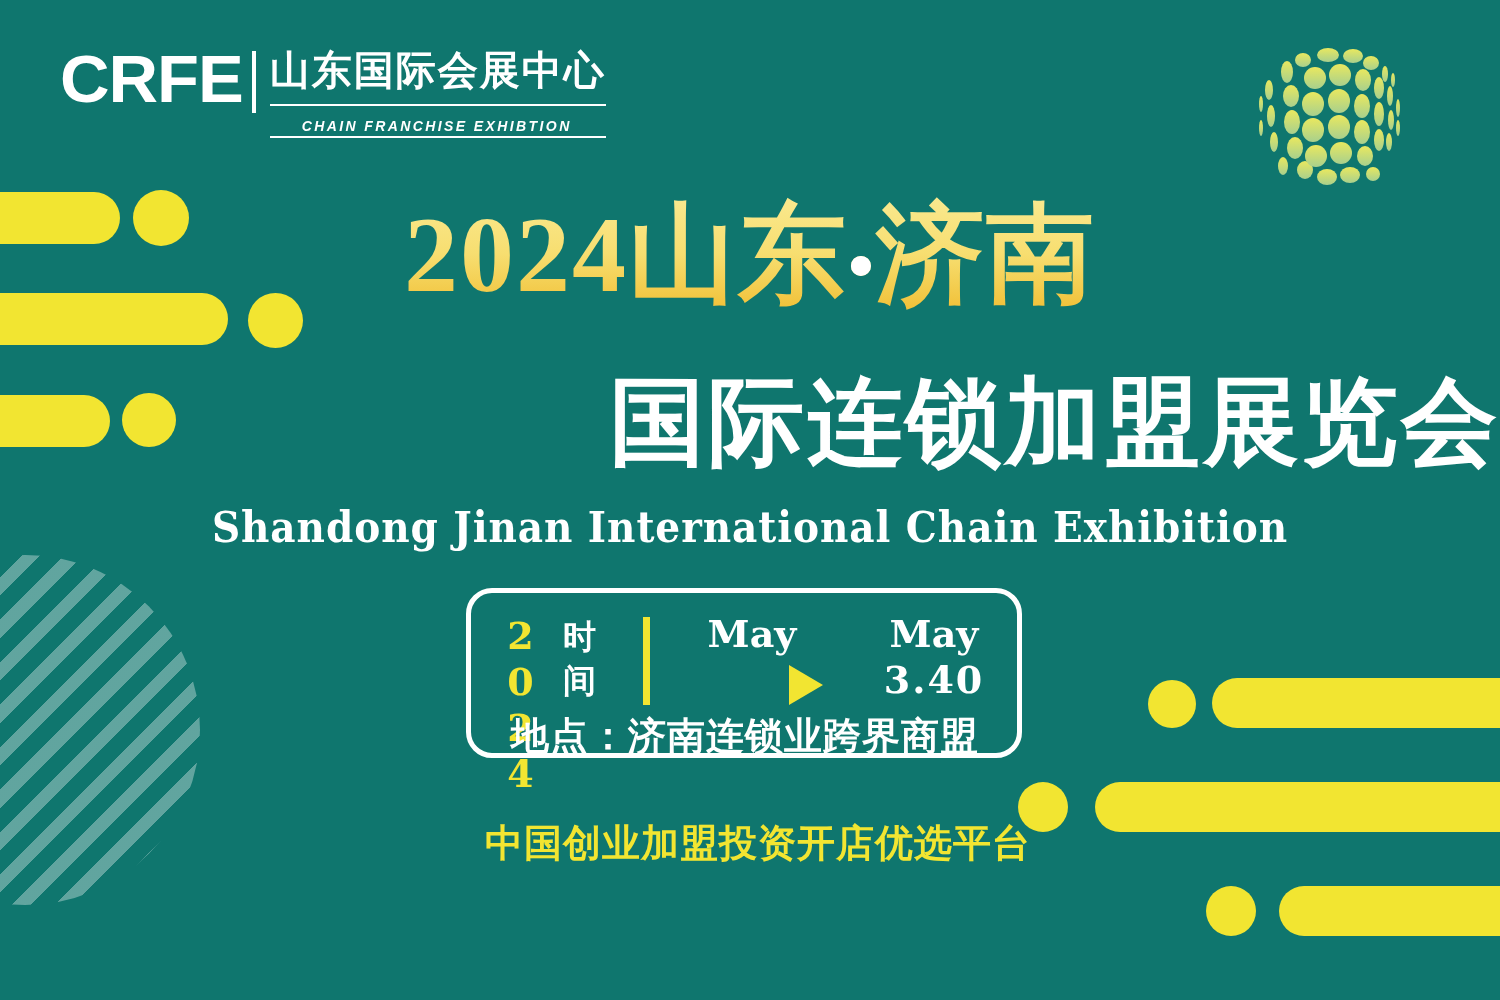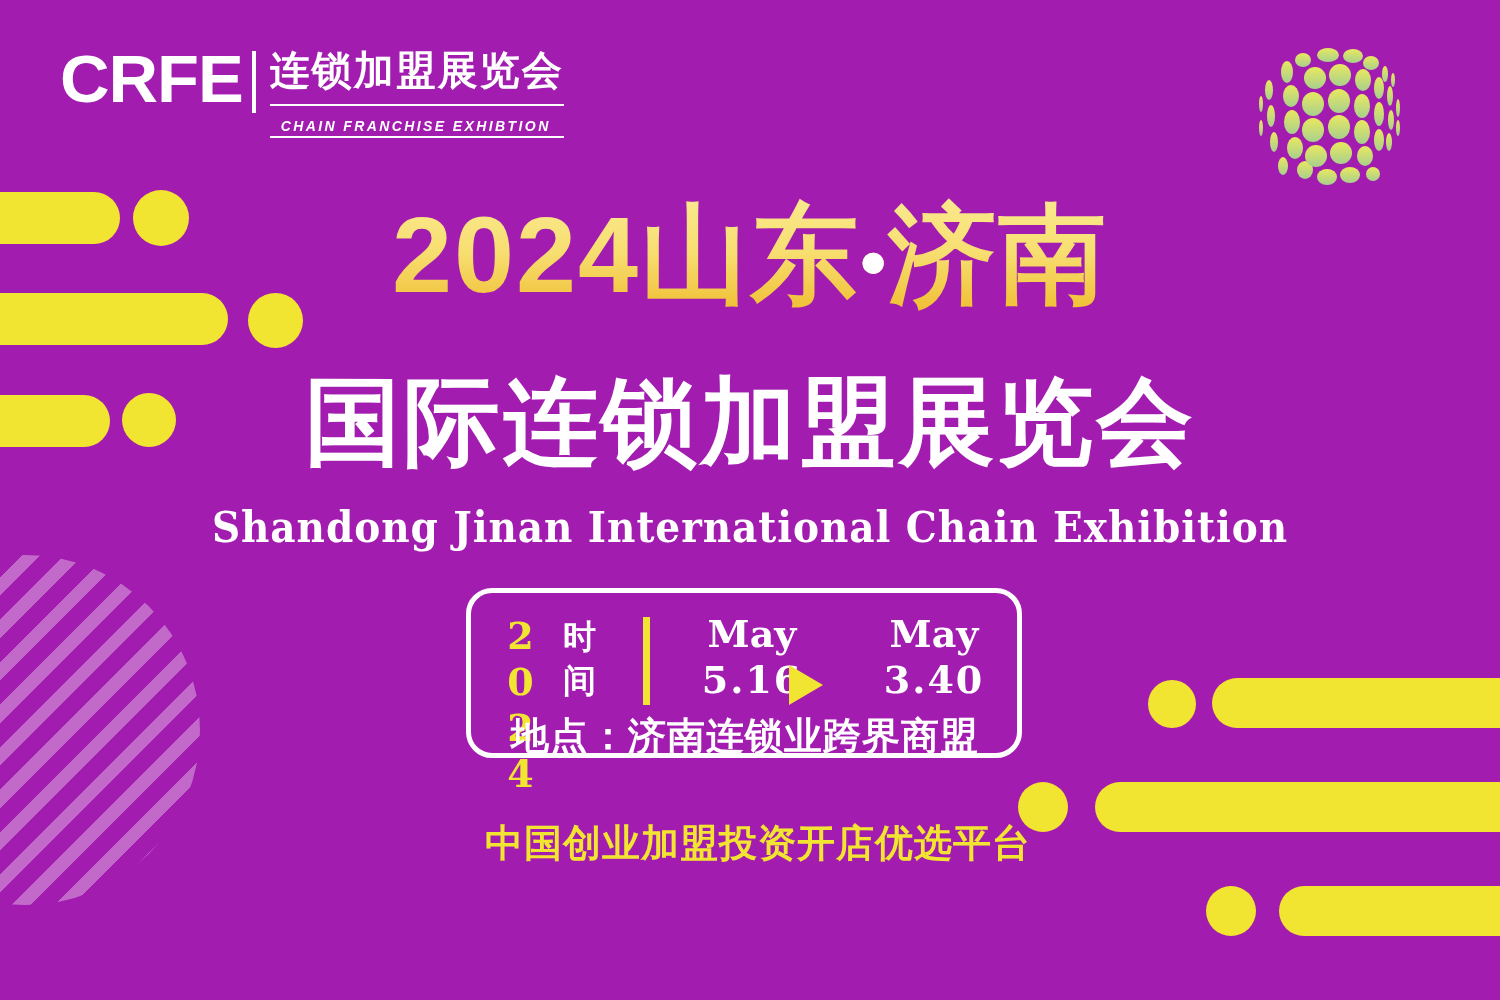--- a/index.html
+++ b/index.html
@@ -1,20 +1,20 @@
 <!DOCTYPE html>
 <html><head>
 <meta charset="utf-8">
 <style>
   html,body{margin:0;padding:0;background:#0b0b0b;}
   #poster{
     position:relative;
     width:1500px;height:1000px;
     overflow:hidden;
-    background:#a21caf;
+    background:#0f766e;
     font-family:"Liberation Sans","DejaVu Sans",sans-serif;
     -webkit-font-smoothing:antialiased;
   }
 
   
   .deco{position:absolute;pointer-events:none;}
   .ybar{background:#F2E531;border-radius:999px;}
   .ydot{background:#F2E531;border-radius:50%;}
 
   
@@ -71,28 +71,28 @@
   .phone{
     position:absolute;left:148px;top:150px;
     color:#fff;font-size:33px;font-weight:bold;letter-spacing:1px;
     font-family:"DejaVu Sans","Liberation Sans",sans-serif;
   }
 
   
   .title-1{
     position:absolute;left:0;right:0;top:196px;text-align:center;
     font-size:108px;font-weight:bold;line-height:118px;letter-spacing:2px;
-    font-family:Liberation Sans, sans-serif;
+    font-family:Liberation Serif, serif;
     background:linear-gradient(180deg,#FAE98F 0%,#F7DE70 45%,#EFB929 100%);
     -webkit-background-clip:text;background-clip:text;color:transparent;
     white-space:nowrap;
   }
   .title-1 .sep{color:#ffffff;-webkit-text-fill-color:#ffffff;font-size:74px;vertical-align:middle;}
   .title-2{
-    position:absolute;left:0;right:0;top:368px;text-align:center;
+    position:absolute;left:0;right:0;top:368px;text-align:right;
     color:#ffffff;font-size:96px;font-weight:bold;line-height:108px;letter-spacing:3px;
     font-family:"DejaVu Serif","Liberation Serif",serif;white-space:nowrap;
   }
   .title-en{
     position:absolute;left:0;right:0;top:503px;text-align:center;
     color:#ffffff;font-size:42px;font-weight:bold;letter-spacing:1px;
     font-family:"DejaVu Serif","Liberation Serif",serif;
     transform:scaleX(.93);white-space:nowrap;
   }
 
@@ -228,39 +228,38 @@
       </g>
     </g>
   </svg>
 
   <div class="content">
 
     <div class="logo">
       <div class="logo-crfe">CRFE</div>
       <div class="logo-divider"></div>
       <div class="logo-right">
-        <div class="logo-cn">连锁加盟展览会</div>
+        <div class="logo-cn">山东国际会展中心</div>
         <div class="logo-en">CHAIN FRANCHISE EXHIBTION</div>
       </div>
     </div>
 
 
     <div class="title-1"><span>2024山东</span><span class="sep">•</span><span>济南</span></div>
 
     <div class="title-2">国际连锁加盟展览会</div>
     <div class="title-en">Shandong  Jinan  International  Chain  Exhibition</div>
 
     <div class="infobox">
       <div class="year-vert">2024</div>
       <div class="time-label">时间</div>
       <div class="vline"></div>
 
       <div class="date-a">
         <div class="m-month">May</div>
-        <div class="m-day">5.16</div>
       </div>
 
       <div class="arrow"></div>
 
       <div class="date-b">
         <div class="m-month">May</div>
         <div class="m-day">3.40</div>
       </div>
 
       <div class="venue">地点：济南连锁业跨界商盟</div>

